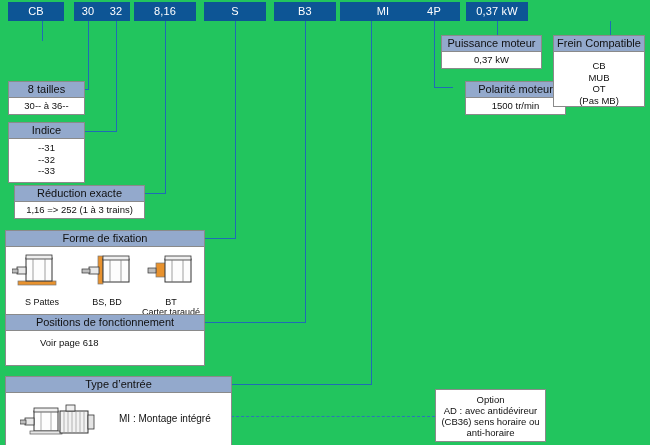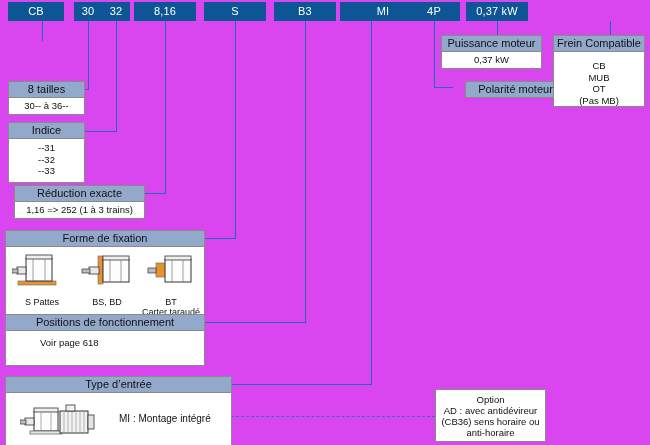--- a/index.html
+++ b/index.html
@@ -9,21 +9,21 @@
   }
   body {
     font-family: "Liberation Sans", sans-serif;
     color: #1a1a1a;
   }
   #root {
     position: relative;
     width: 650px;
     height: 445px;
     overflow: hidden;
-    background: #d946ef;
+    background: #22c55e;
   }
 
   
   .code-chip {
     position: absolute;
     top: 2px;
     height: 19px;
     background: #0d5595;
     color: #ffffff;
     font-size: 11px;
@@ -252,20 +252,21 @@
     </div>
   </div>
 
   <div class="splitpanel" style="left:441px; top:35px; width:101px;">
     <div class="sp-head">Puissance moteur</div>
     <div class="sp-body">0,37 kW</div>
   </div>
 
   <div class="splitpanel" style="left:441px; top:81px; width:101px;margin-left:24px;">
     <div class="sp-head">Polarité moteur</div>
+    <div class="sp-body">1500 tr/min</div>
   </div>
 
   <div class="splitpanel" style="left:553px; top:35px; width:92px;">
     <div class="sp-head">Frein Compatible</div>
     <div class="sp-body" style="height:55px; padding-top:8px;">
       <div>CB</div>
       <div>MUB</div>
       <div>OT</div>
       <div>(Pas MB)</div>
     </div>

